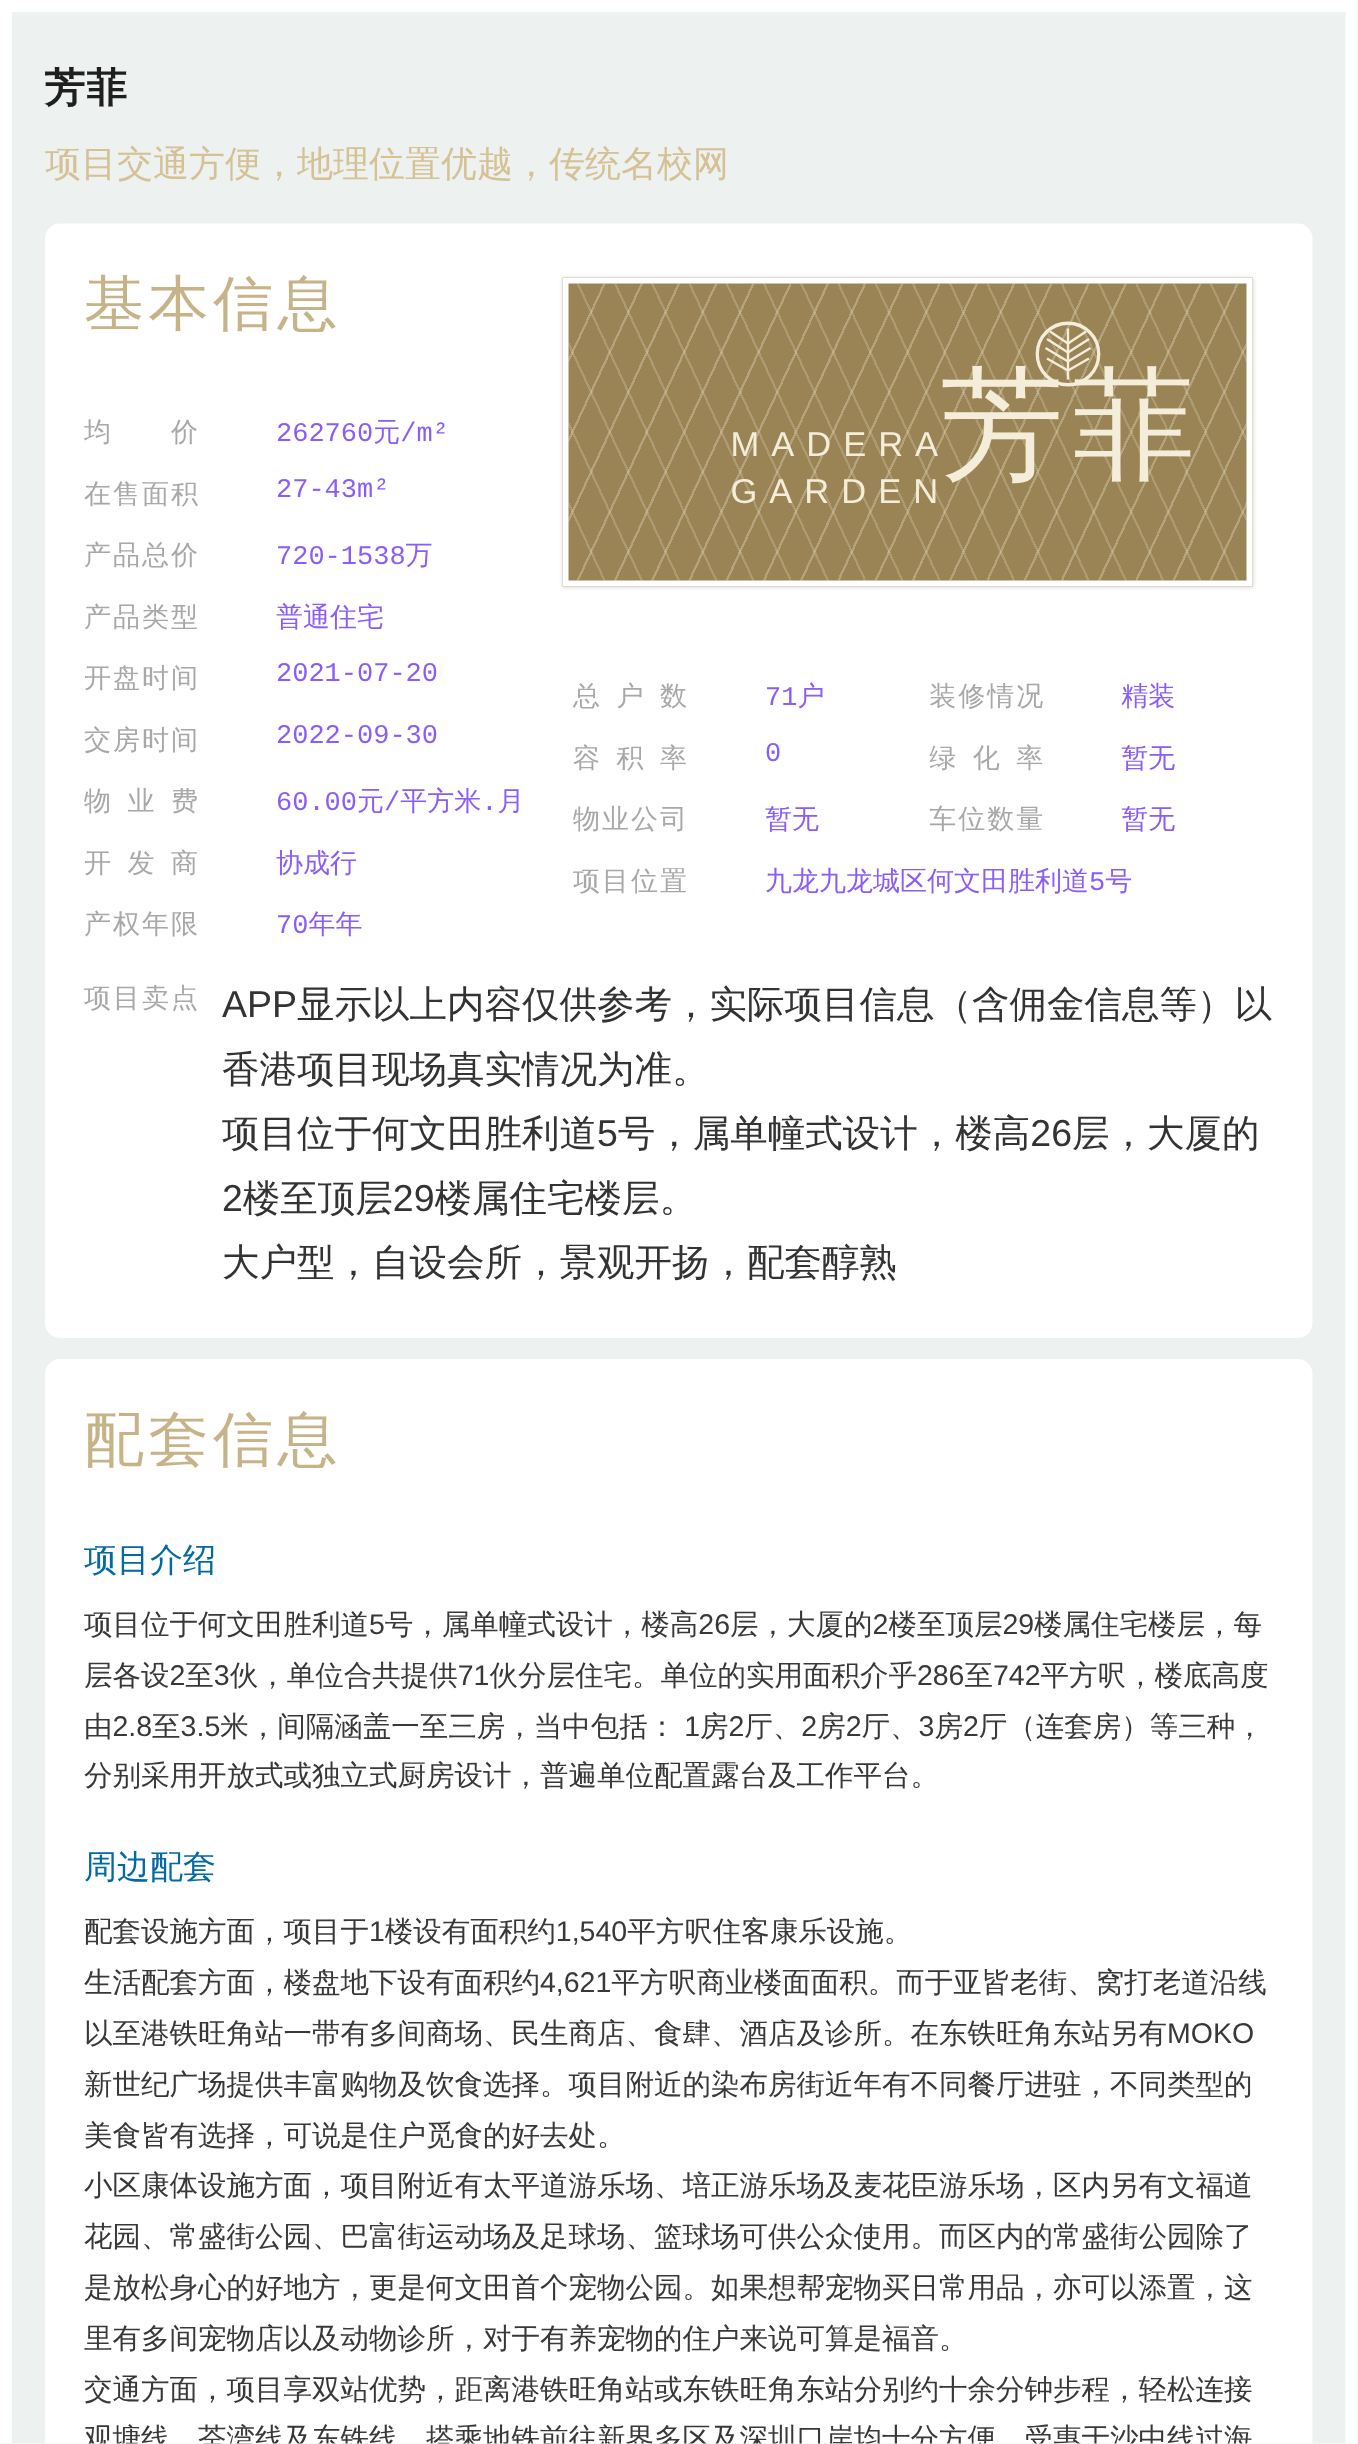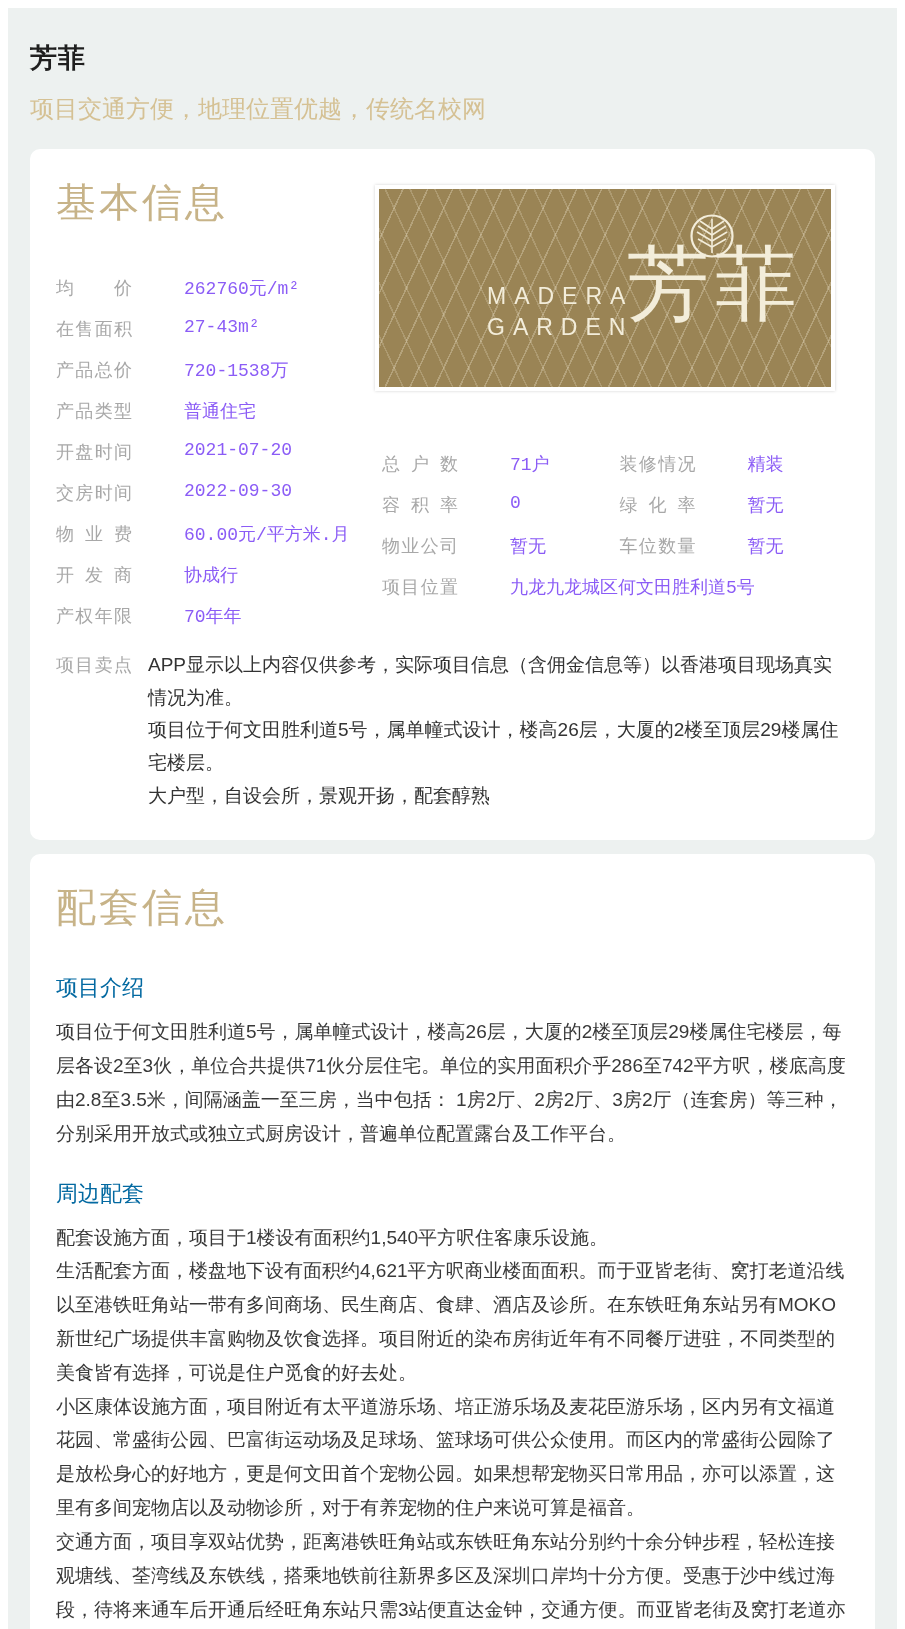--- a/index.html
+++ b/index.html
@@ -38,21 +38,21 @@
   .bi-right { flex:1; padding-top:176px; }
   .field { display:flex; align-items:flex-start; font-size:18px; margin-bottom:17px;font-family:Liberation Mono, monospace; }
   .lbl {
     display:inline-block; width:76px; flex:none;
     text-align:justify; text-align-last:justify;
     color:#a8a8a8; margin-right:16px;
   }
   .val { color:#8b5cf6;margin-left:36px; }
   .bi-grid { display:grid; grid-template-columns:1fr 1fr; column-gap:8px; }
   .selling { display:flex; margin-top:4px; font-size:18px; }
-  .selling .lines { flex:1; font-size:19px; line-height:1.72; color:#333; }
+  .selling .lines { flex:1; font-size:25px; line-height:1.72; color:#333; }
 
   
   .brand-img {
     position:absolute; top:36px; right:40px;
     width:460px; height:206px;
     border:4px solid #fff;
     box-shadow:0 0 3px rgba(0,0,0,.18);
     background-color:var(--brand-bg,#9a8455);
     background-image:
       repeating-linear-gradient(115deg, rgba(242,234,212,0) 0 21px, rgba(242,234,212,.30) 21px 22.5px),

